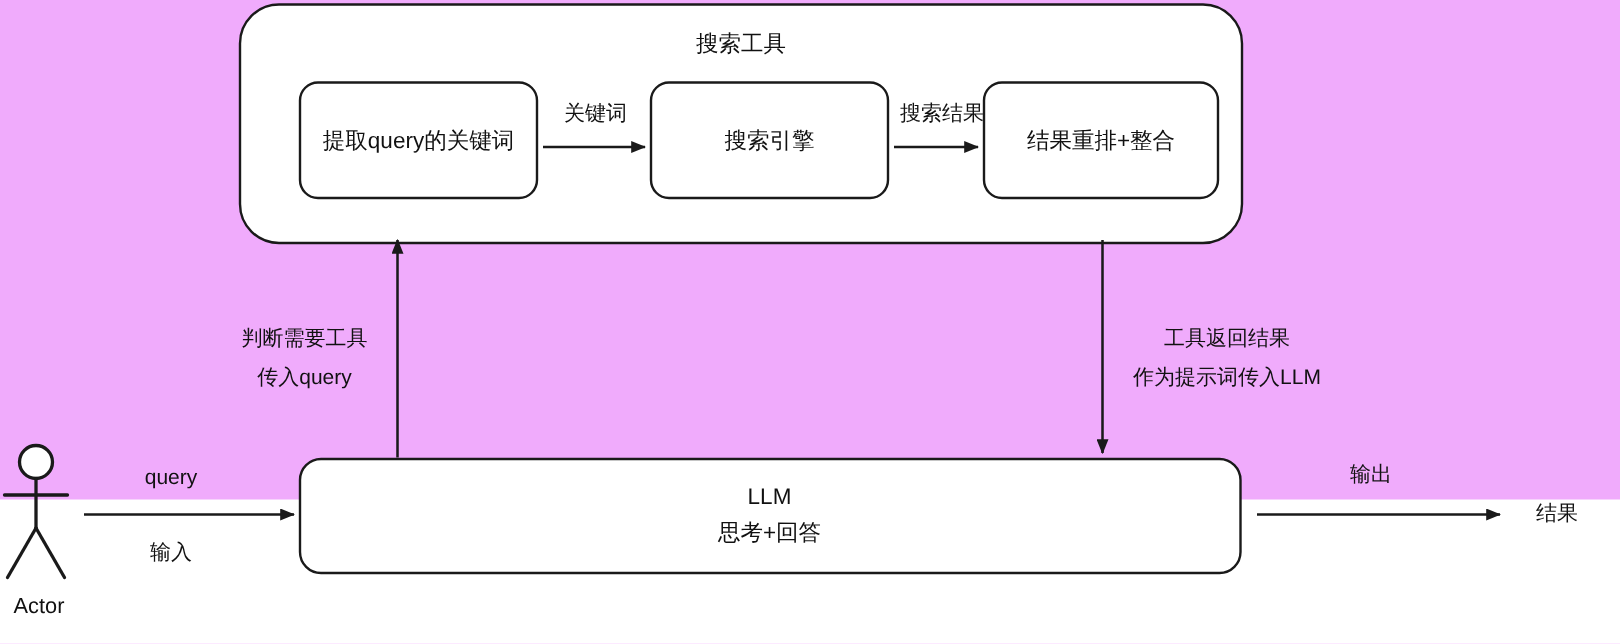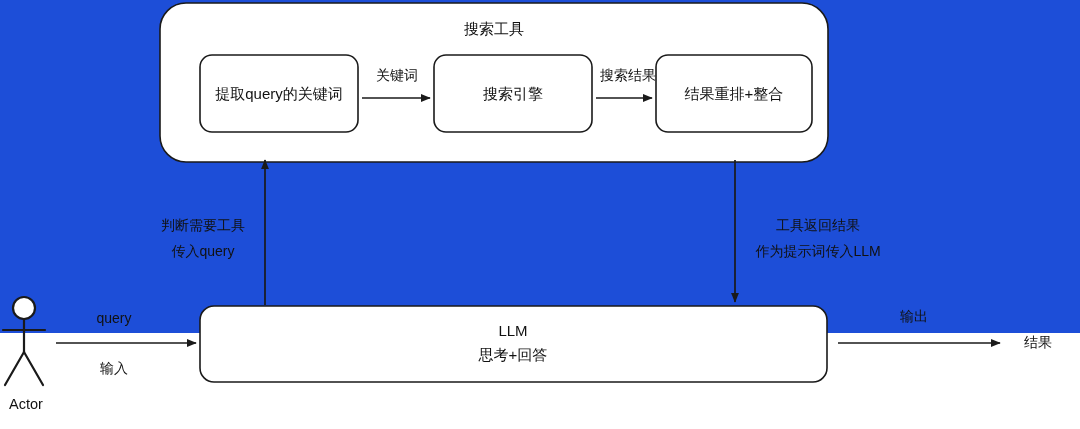--- a/index.html
+++ b/index.html
@@ -10,21 +10,21 @@
   body {
     width: 1080px;
     height: 429px;
     overflow: hidden;
     font-family: "Liberation Sans", "DejaVu Sans", sans-serif;
   }
   #diagram-root {
     position: relative;
     width: 1080px;
     height: 333px;
-    background: #1d4ed8;
+    background: #f0abfc;
   }
   svg.canvas {
     position: absolute;
     top: 0;
     left: 0;
     width: 1080px;
     height: 429px;
   }
   .shape-stroke {
     fill: #ffffff;

